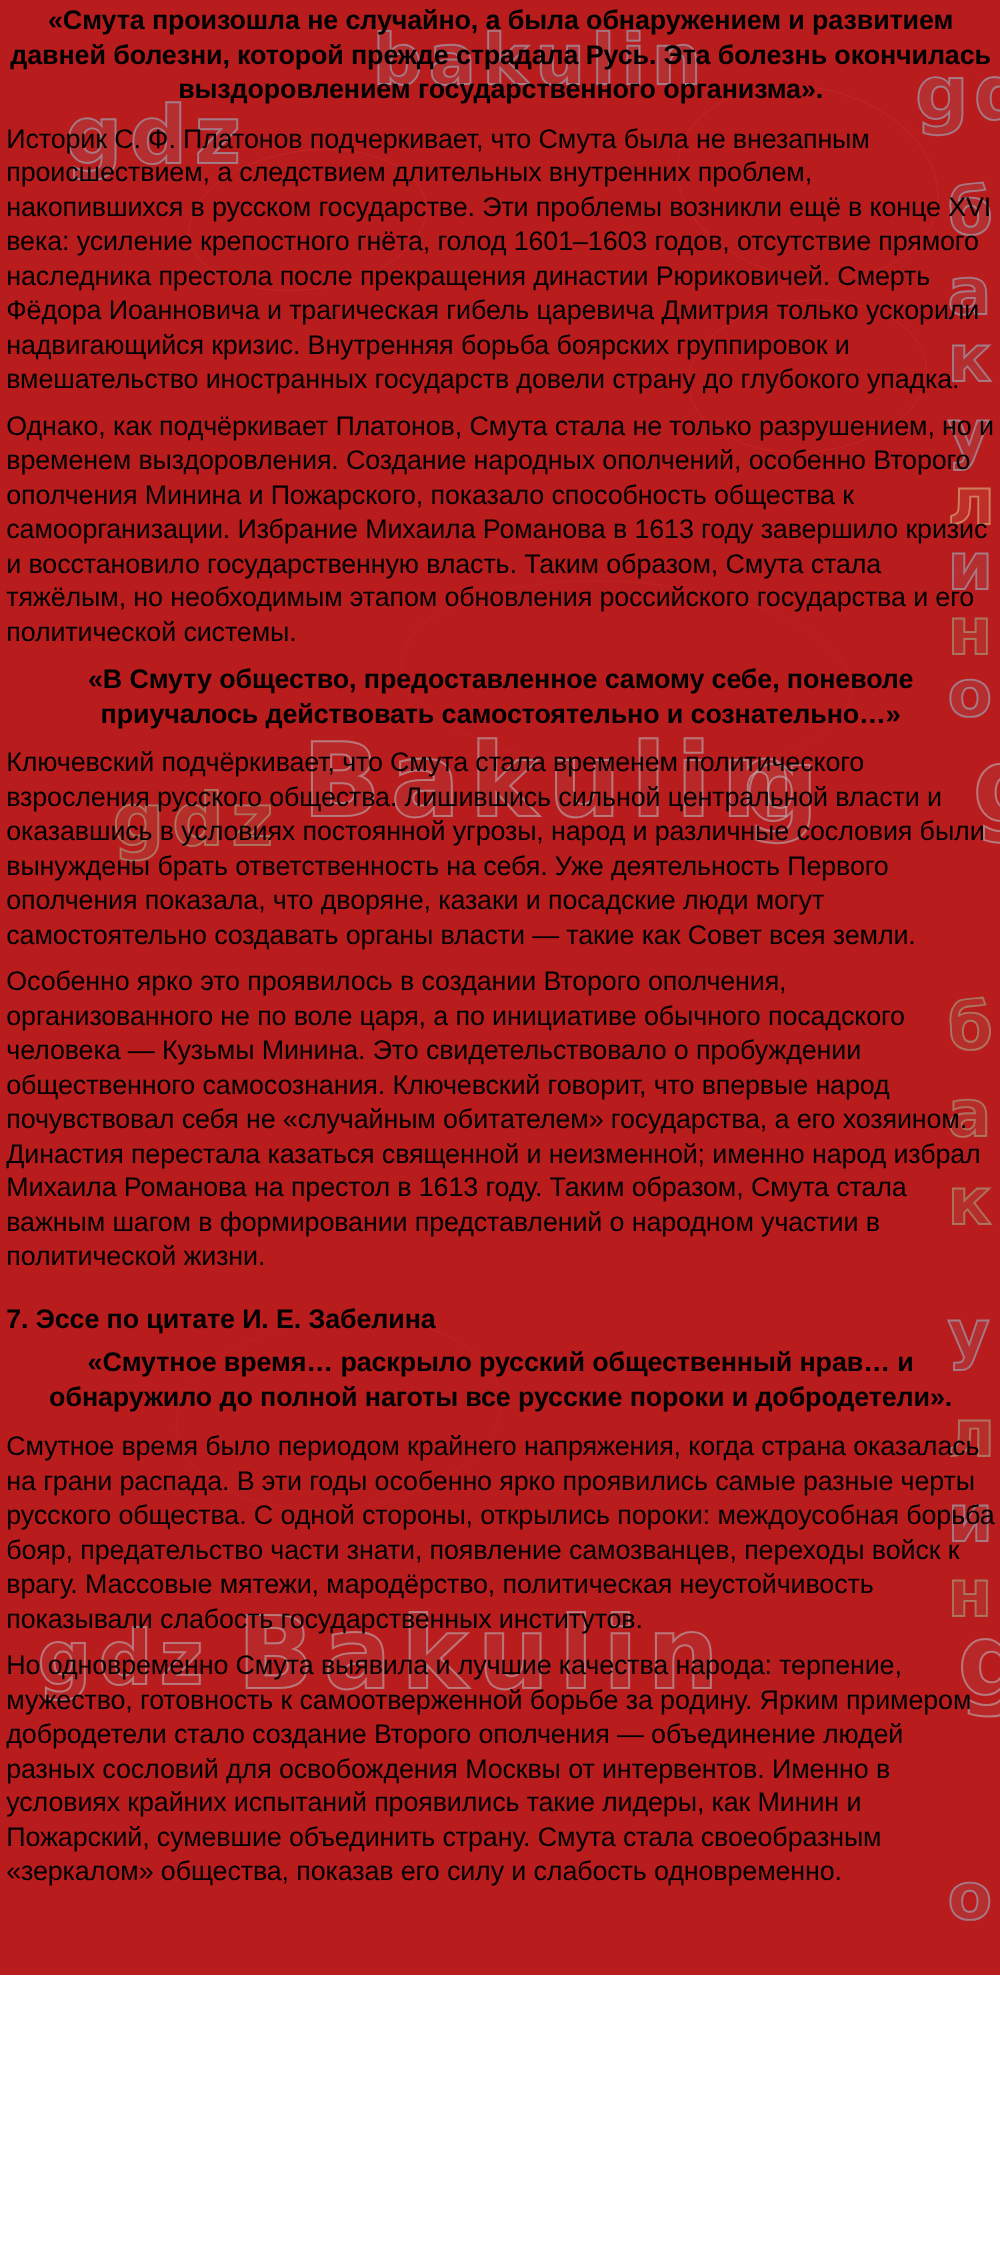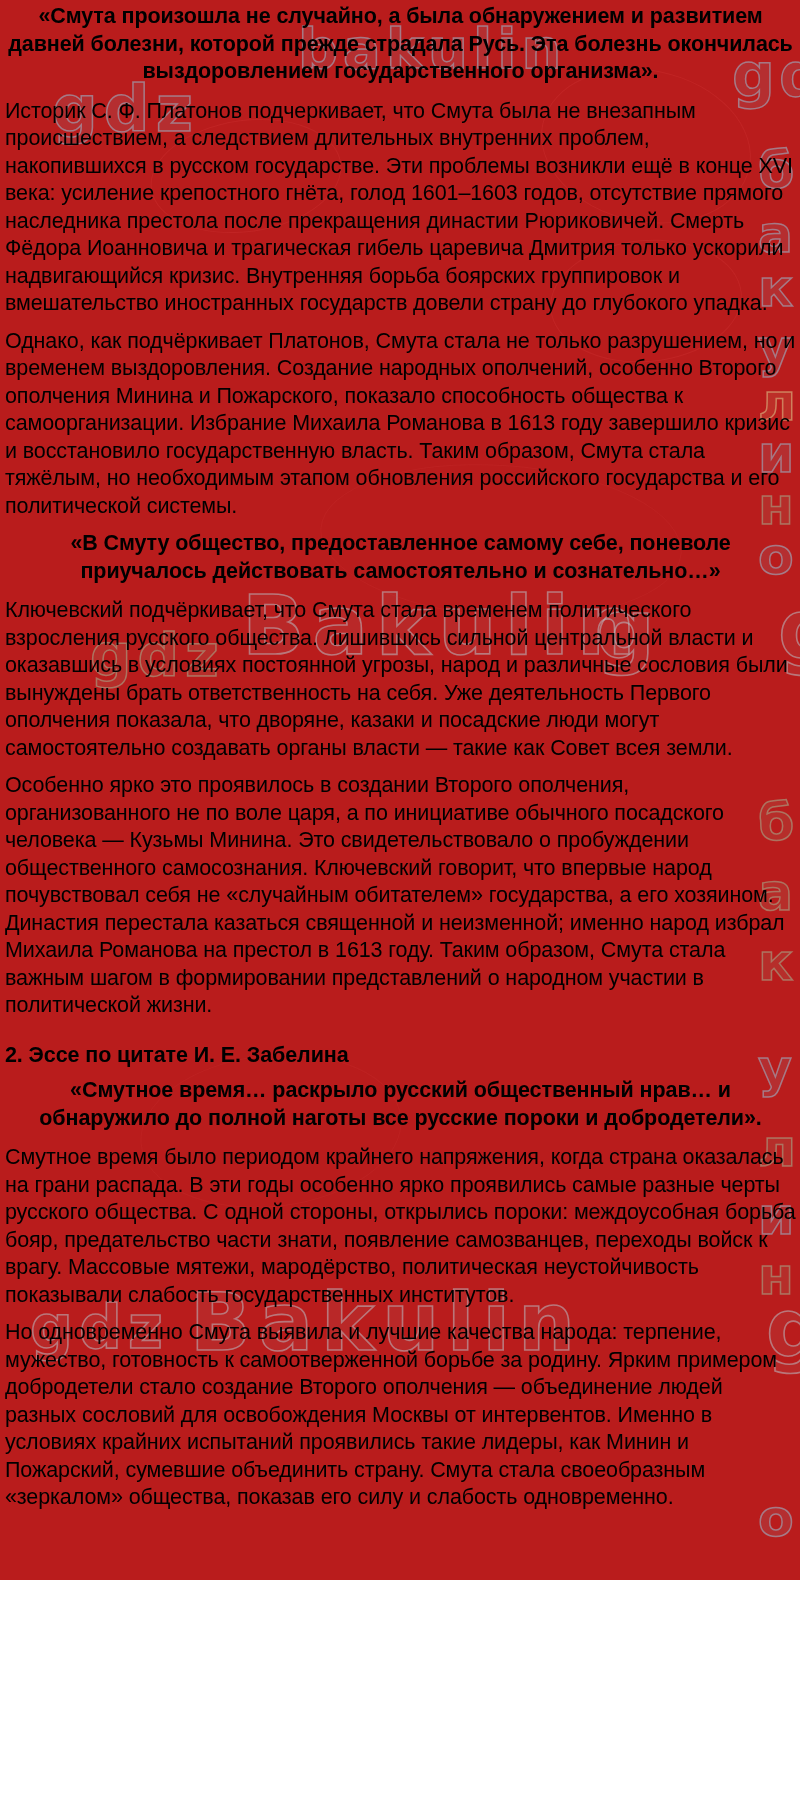--- a/index.html
+++ b/index.html
@@ -87,19 +87,19 @@
   <div class="content">
 
     <p class="quote">«Смута произошла не случайно, а была обнаружением и развитием давней болезни, которой прежде страдала Русь. Эта болезнь окончилась выздоровлением государственного организма».</p>
     <p>Историк С. Ф. Платонов подчеркивает, что Смута была не внезапным происшествием, а следствием длительных внутренних проблем, накопившихся в русском государстве. Эти проблемы возникли ещё в конце XVI века: усиление крепостного гнёта, голод 1601–1603 годов, отсутствие прямого наследника престола после прекращения династии Рюриковичей. Смерть Фёдора Иоанновича и трагическая гибель царевича Дмитрия только ускорили надвигающийся кризис. Внутренняя борьба боярских группировок и вмешательство иностранных государств довели страну до глубокого упадка.</p>
     <p>Однако, как подчёркивает Платонов, Смута стала не только разрушением, но и временем выздоровления. Создание народных ополчений, особенно Второго ополчения Минина и Пожарского, показало способность общества к самоорганизации. Избрание Михаила Романова в 1613 году завершило кризис и восстановило государственную власть. Таким образом, Смута стала тяжёлым, но необходимым этапом обновления российского государства и его политической системы.</p>
 
     <p class="quote">«В Смуту общество, предоставленное самому себе, поневоле приучалось действовать самостоятельно и сознательно…»</p>
     <p>Ключевский подчёркивает, что Смута стала временем политического взросления русского общества. Лишившись сильной центральной власти и оказавшись в условиях постоянной угрозы, народ и различные сословия были вынуждены брать ответственность на себя. Уже деятельность Первого ополчения показала, что дворяне, казаки и посадские люди могут самостоятельно создавать органы власти — такие как Совет всея земли.</p>
     <p>Особенно ярко это проявилось в создании Второго ополчения, организованного не по воле царя, а по инициативе обычного посадского человека — Кузьмы Минина. Это свидетельствовало о пробуждении общественного самосознания. Ключевский говорит, что впервые народ почувствовал себя не «случайным обитателем» государства, а его хозяином. Династия перестала казаться священной и неизменной; именно народ избрал Михаила Романова на престол в 1613 году. Таким образом, Смута стала важным шагом в формировании представлений о народном участии в политической жизни.</p>
 
-    <p class="sec-head sec-gap">2. Эссе по цитате И. Е. Забелина</p>
+    <p class="sec-head sec-gap">7. Эссе по цитате И. Е. Забелина</p>
     <p class="quote">«Смутное время… раскрыло русский общественный нрав… и обнаружило до полной наготы все русские пороки и добродетели».</p>
     <p>Смутное время было периодом крайнего напряжения, когда страна оказалась на грани распада. В эти годы особенно ярко проявились самые разные черты русского общества. С одной стороны, открылись пороки: междоусобная борьба бояр, предательство части знати, появление самозванцев, переходы войск к врагу. Массовые мятежи, мародёрство, политическая неустойчивость показывали слабость государственных институтов.</p>
     <p>Но одновременно Смута выявила и лучшие качества народа: терпение, мужество, готовность к самоотверженной борьбе за родину. Ярким примером добродетели стало создание Второго ополчения — объединение людей разных сословий для освобождения Москвы от интервентов. Именно в условиях крайних испытаний проявились такие лидеры, как Минин и Пожарский, сумевшие объединить страну. Смута стала своеобразным «зеркалом» общества, показав его силу и слабость одновременно.</p>
   </div>
 
 </div>
 
 </body></html>

